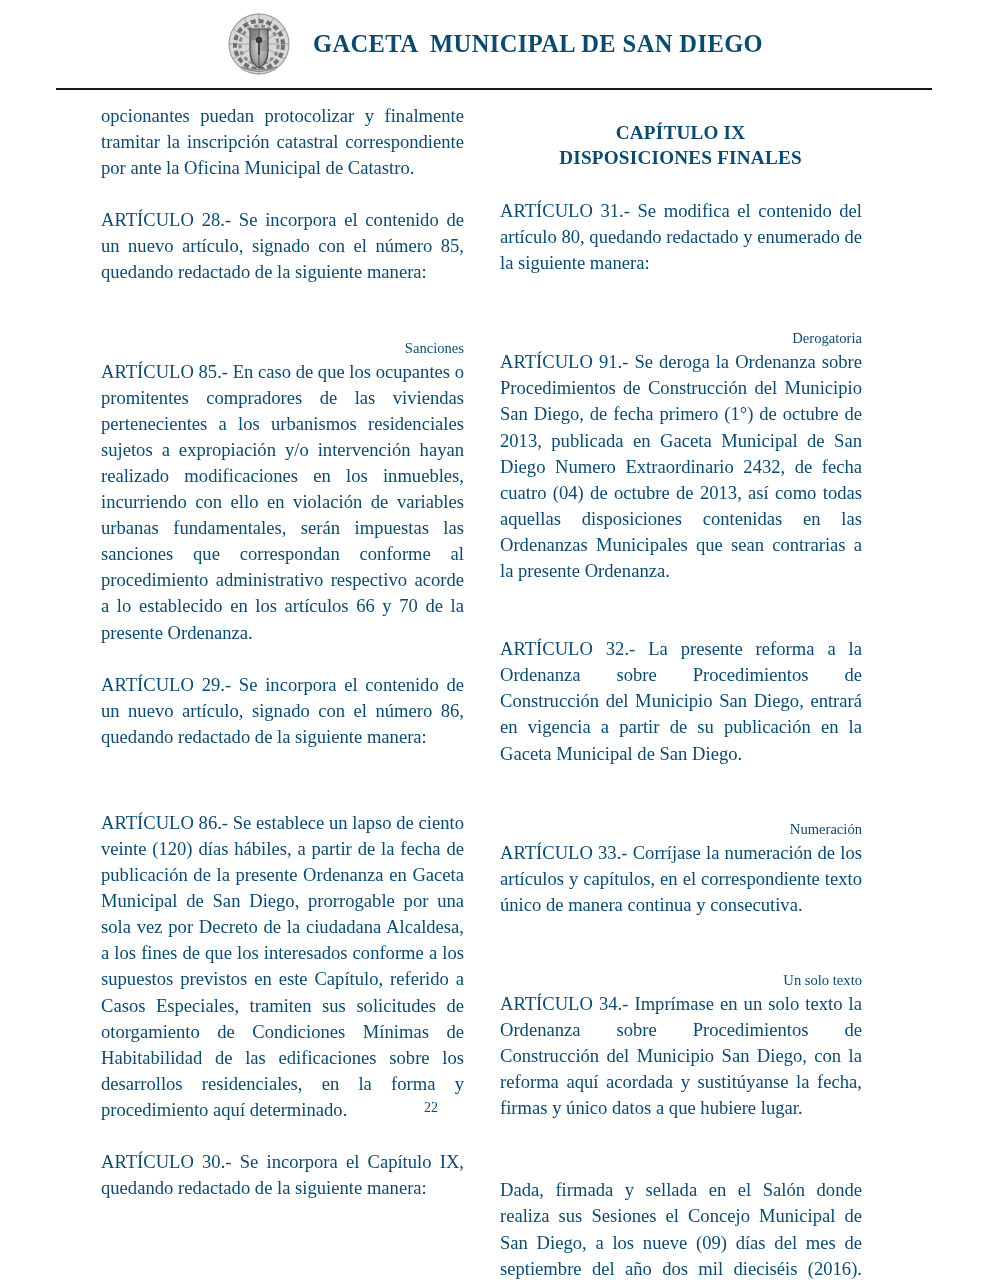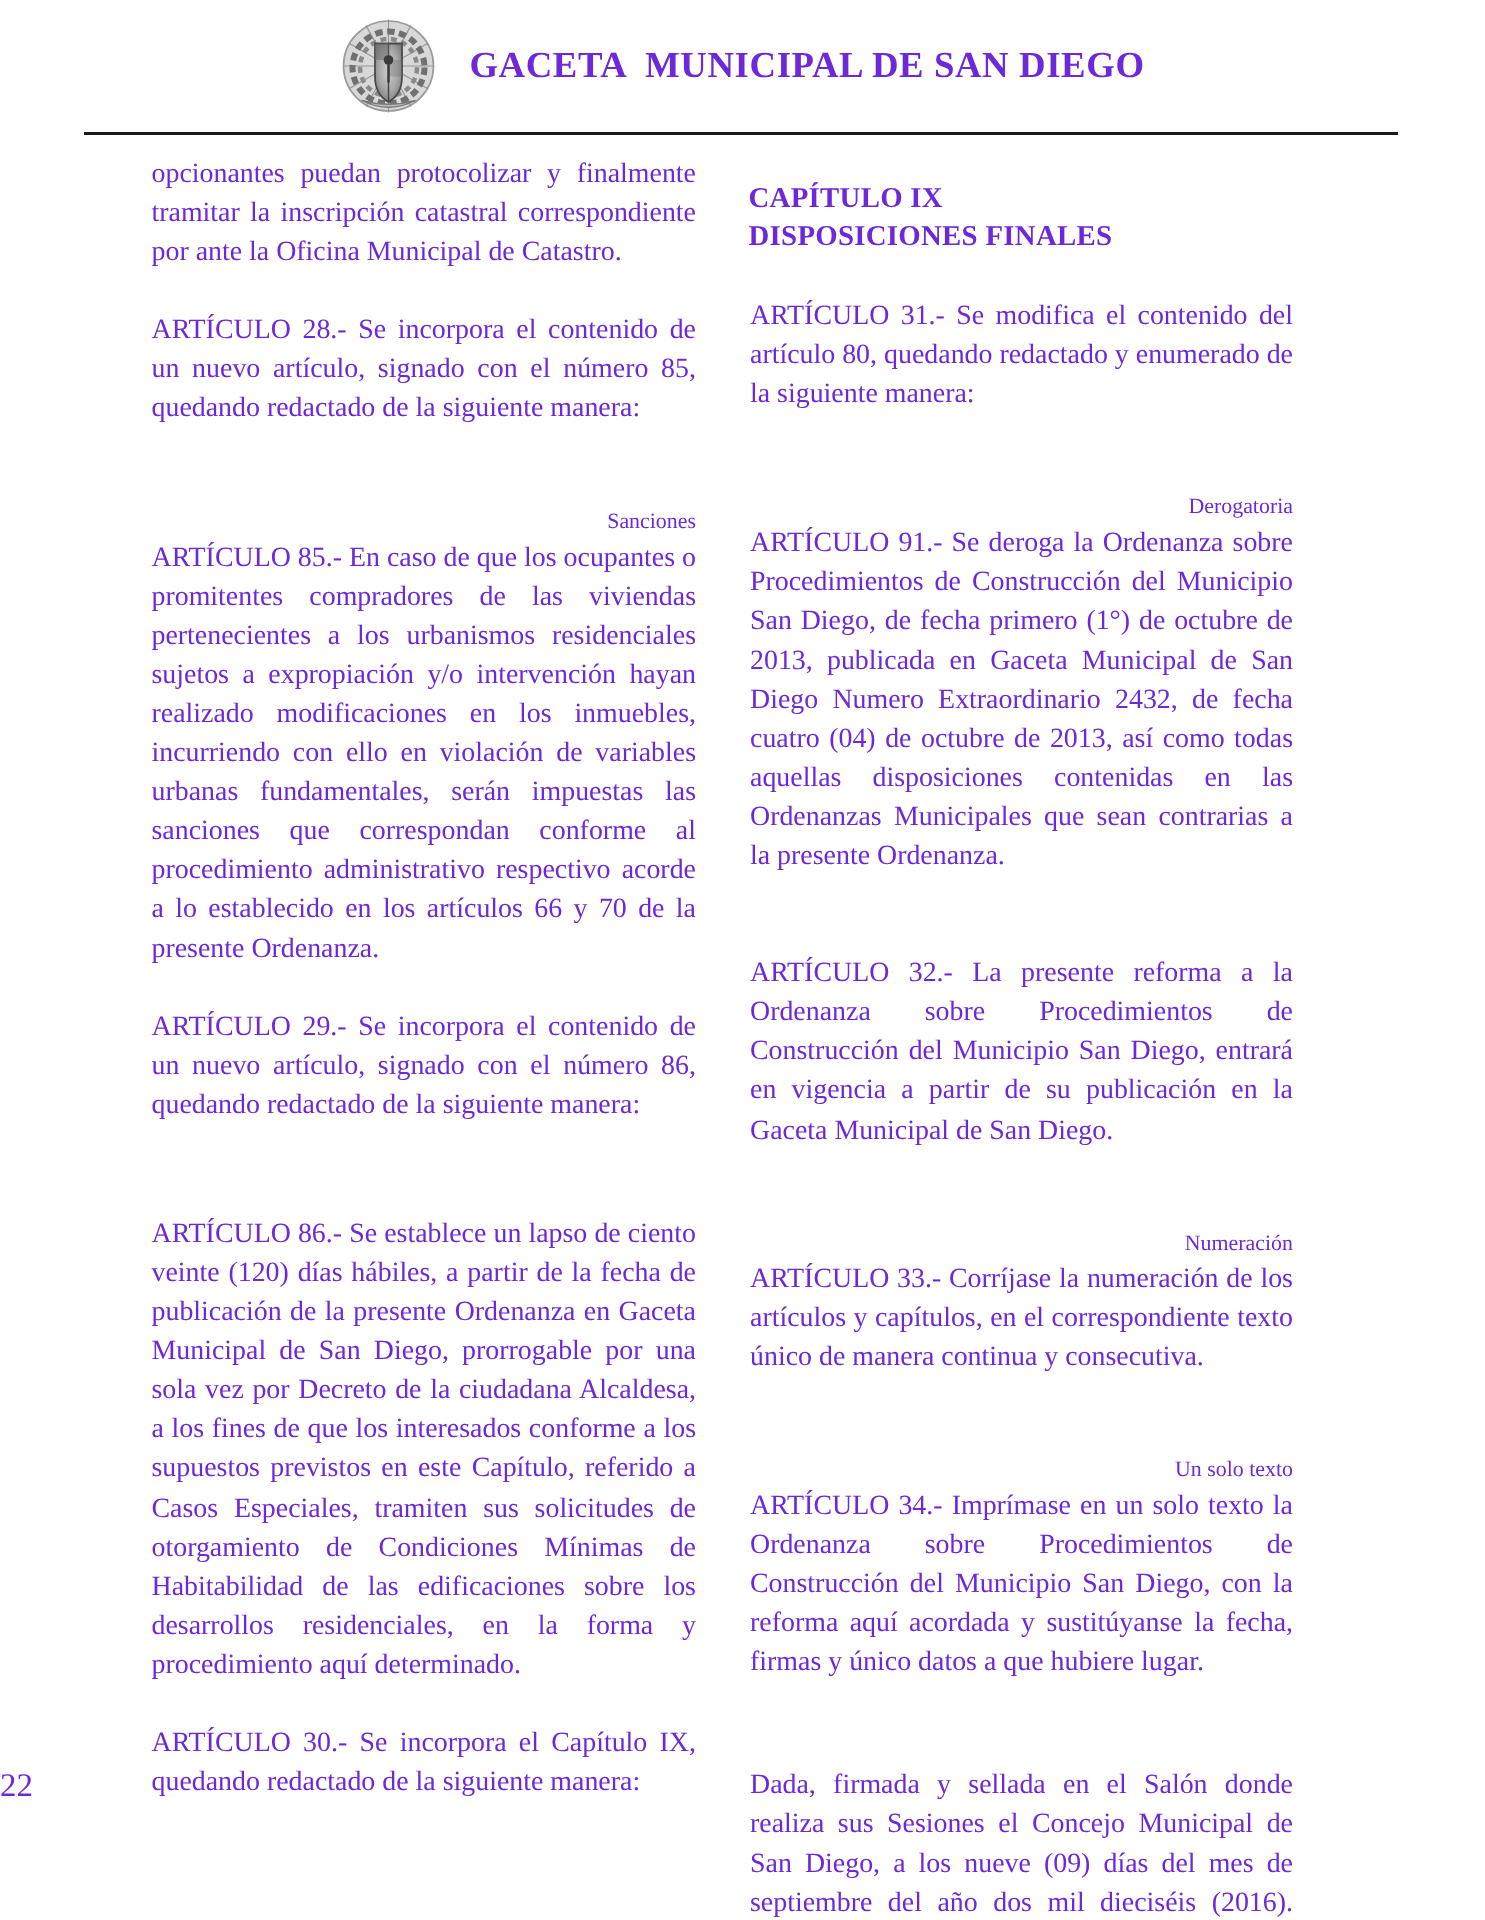--- a/index.html
+++ b/index.html
@@ -6,21 +6,21 @@
     margin: 0;
     padding: 0;
     background: #ffffff;
   }
   .page {
     position: relative;
     width: 990px;
     height: 1280px;
     background: #ffffff;
     font-family: "Liberation Serif", "DejaVu Serif", serif;
-    color: #6d28d9;
+    color: #0c4a6e;
     overflow: hidden;
     box-sizing: border-box;
   }
 
   
   .masthead {
     position: absolute;
     left: 0;
     top: 8px;
     width: 990px;
@@ -84,36 +84,36 @@
     font-size: 14.6px;
     line-height: 21px;
     margin: 0;
   }
   .label-note.bold { font-weight: normal; }
 
   b.art { font-weight: normal; }
 
   
   .heading-center {
-    text-align: left;
+    text-align: center;
     font-weight: bold;
     font-size: 19.2px;
     line-height: 25px;
     margin: 0;
     letter-spacing: 0.2px;
   }
 
   
   .page-number {
     position: absolute;
     left: 0;
-    top: 1177px;
+    top: 1100px;
     width: 862px;
-    text-align: left;
-    font-size: 22px;
+    text-align: center;
+    font-size: 14px;
   }
 </style>
 </head>
 <body>
 
 <div class="page">
 
   <div class="masthead">
     <span class="seal">
       <svg viewBox="0 0 64 70" width="64" height="70" aria-hidden="true">

